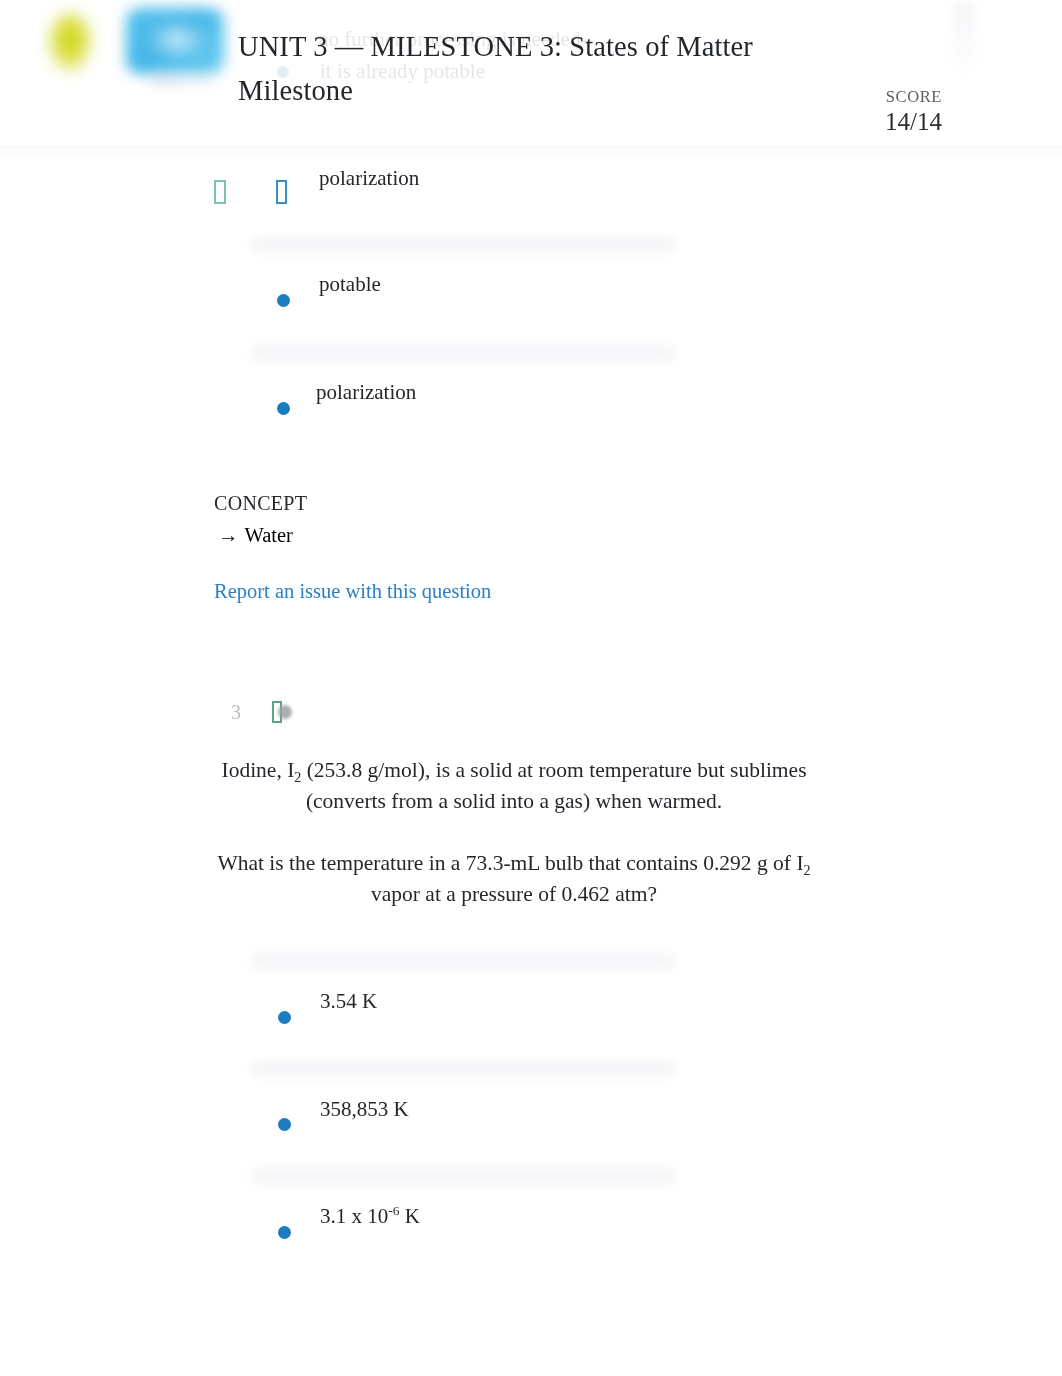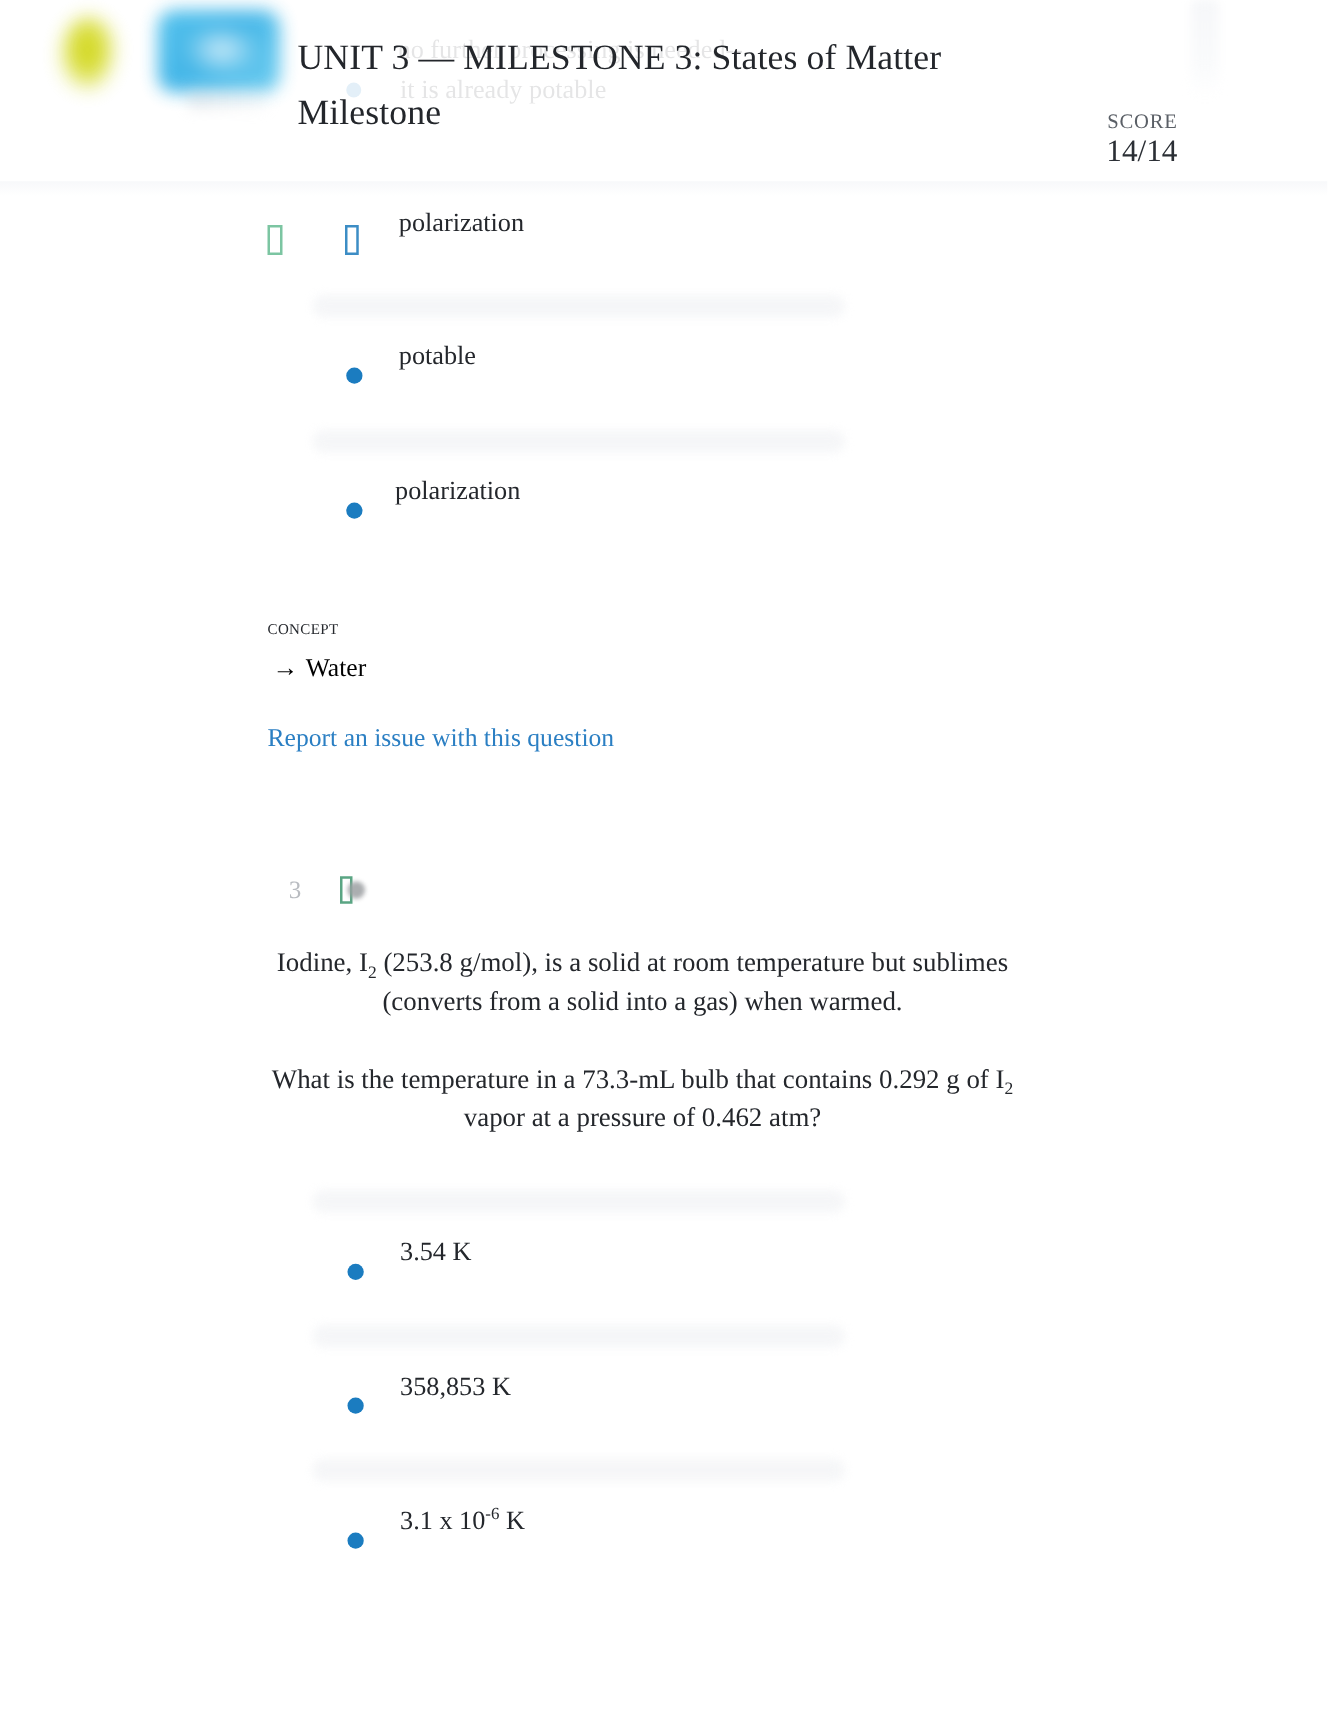--- a/index.html
+++ b/index.html
@@ -176,21 +176,21 @@
     left: 276px; top: 180px;
     width: 11px; height: 24px;
     border-color: #3c8dc5;
   }
 
   
   .concept-label {
     position: absolute;
     left: 214px; top: 490px;
     z-index: 11;
-    font-size: 12px;
+    font-size: 20px;
     line-height: 26px;
     color: #26292e;
     letter-spacing: .3px;
   }
   .concept-link {
     position: absolute;
     left: 218px; top: 522px;
     z-index: 11;
     font-size: 20.5px;
     line-height: 26px;

